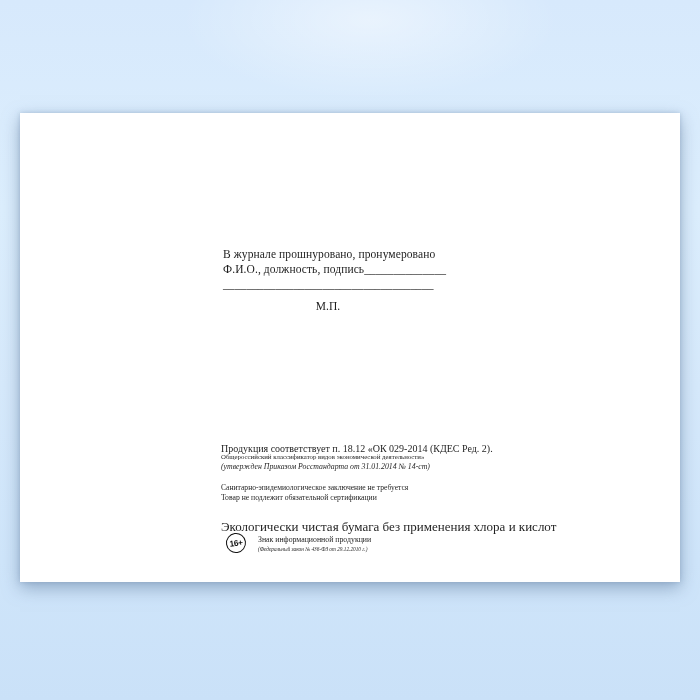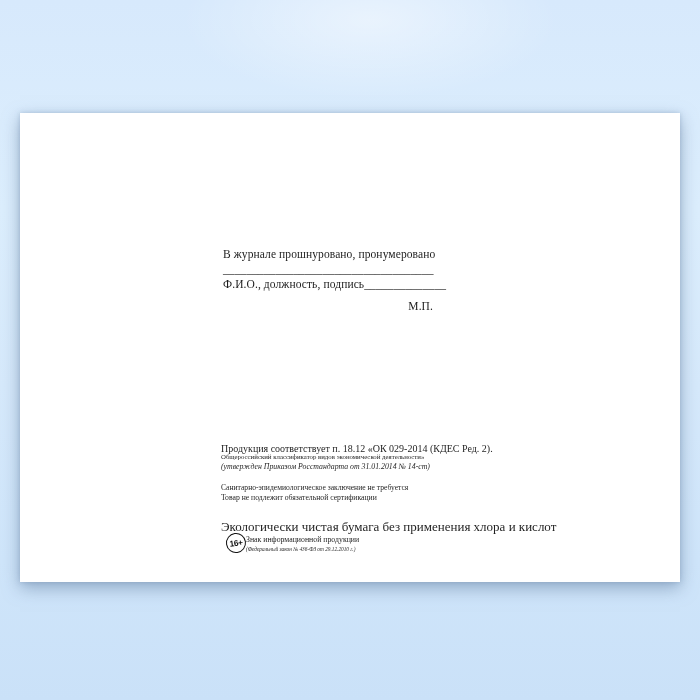--- a/index.html
+++ b/index.html
@@ -30,21 +30,21 @@
     position: absolute;
     left: 203px; top: 134px;
     width: 214px;
     font-size: 11.5px;
     line-height: 15px;
     color: #1d1d1d;
     letter-spacing: 0.1px;
     white-space: nowrap;
   }
   .cert-block .stamp {
-    text-align: right;
+    text-align: center;
     margin-top: 7px;
     padding-right: 4px;
   }
   .legal-block {
     position: absolute;
     left: 201px; top: 330px;
     width: 250px; height: 125px;
     color: #1f1f1f;
   }
   .legal-block .ln {
@@ -74,38 +74,39 @@
     justify-content: center;
     font-family: "Liberation Sans", sans-serif;
     font-weight: bold;
     font-size: 8.3px;
     letter-spacing: -0.4px;
     color: #111;
     transform: rotate(-8deg);
     background: #fff;
   }
   .age-texts {
+    margin-left: 12px;
     margin-top: 3px;
     display: flex;
     flex-direction: column;
     white-space: nowrap;
   }
   .age-label { font-size: 7.8px; line-height: 8px; }
   .age-note  { font-size: 5.3px; line-height: 7px; font-style: italic; margin-top: 1.5px; }
 </style>
 </head>
 <body>
 
 <div class="stage">
   <div class="paper">
 
     <div class="cert-block">
       <div>В журнале прошнуровано, пронумеровано</div>
+      <div>Ф.И.О., должность, подпись______________</div>
       <div>____________________________________</div>
-      <div>Ф.И.О., должность, подпись______________</div>
       <div class="stamp">М.П.</div>
     </div>
 
     <div class="legal-block">
       <div class="ln lg1">Продукция соответствует п. 18.12 «ОК 029-2014 (КДЕС Ред. 2).</div>
       <div class="ln lg2">Общероссийский классификатор видов экономической деятельности»</div>
       <div class="ln lg3">(утвержден Приказом Росстандарта от 31.01.2014 № 14-ст)</div>
       <div class="ln lg4">Санитарно-эпидемиологическое заключение не требуется</div>
       <div class="ln lg5">Товар не подлежит обязательной сертификации</div>
       <div class="ln lg6">Экологически чистая бумага без применения хлора и кислот</div>

